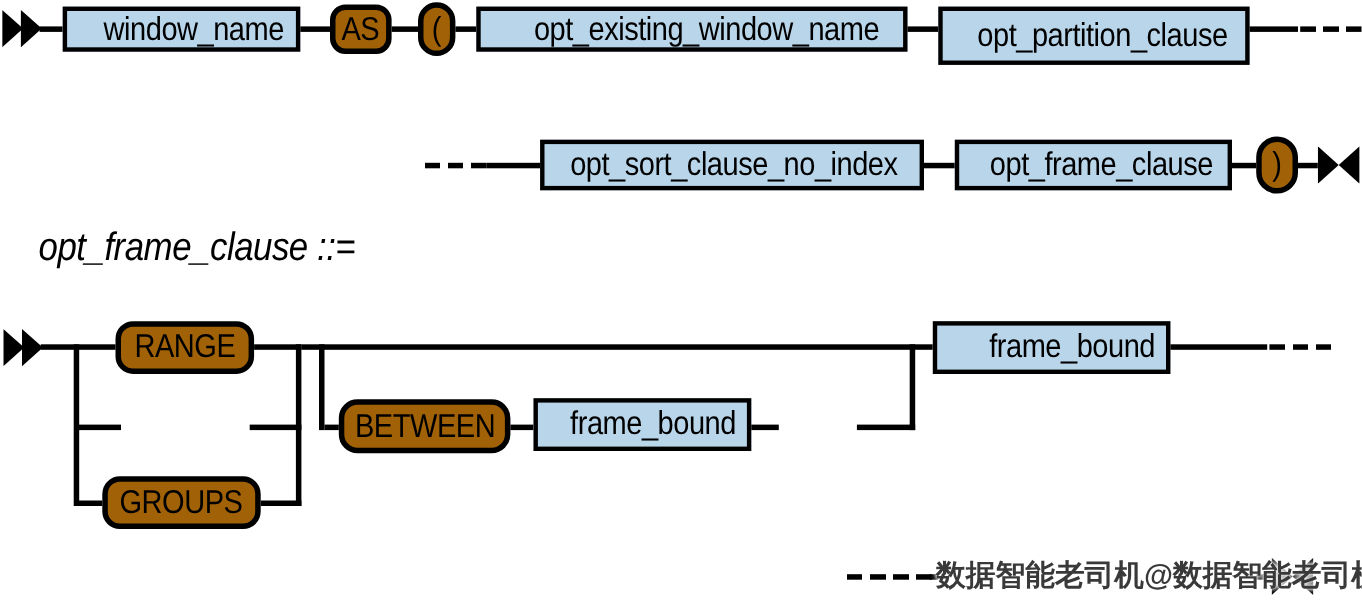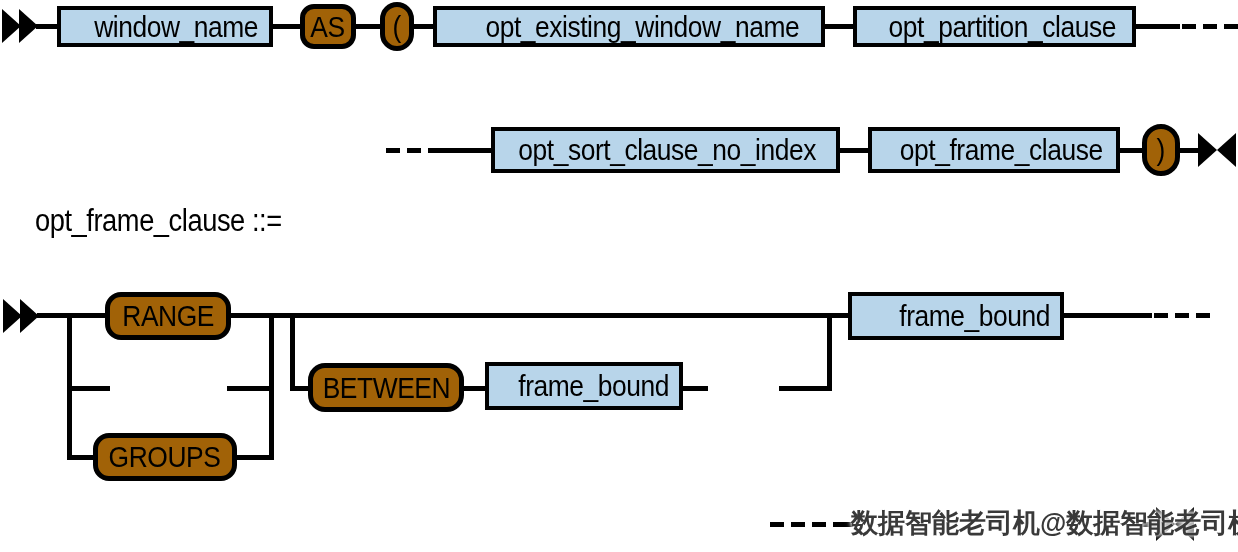--- a/index.html
+++ b/index.html
@@ -19,21 +19,21 @@
     background:#a16207;border:5px solid var(--stroke,#000);box-sizing:border-box;
     border-radius:16px;font-size:30px;
   }
   .lbl{display:inline-block;transform:scaleX(.88);white-space:nowrap;letter-spacing:-.5px;}
   .ln{position:absolute;background:var(--stroke,#000);}
   .dash{
     position:absolute;
     background:repeating-linear-gradient(90deg,var(--stroke,#000) 0 14px,transparent 14px 21px);
   }
   .arrow{position:absolute;}
-  .heading{position:absolute;font-size:31px;white-space:nowrap;}
+  .heading{position:absolute;font-size:36px;white-space:nowrap;font-style:italic;}
   .wm{
     position:absolute;font-size:27px;font-weight:bold;white-space:nowrap;z-index:9;
     color:rgba(42,42,42,.93);
     text-shadow:0 0 2px #fff,0 0 4px #fff,0 0 6px rgba(255,255,255,.8);
   }
 </style>
 </head>
 <body>
 
 <div class="stage">
@@ -57,21 +57,21 @@
   <div class="tm" style="left:380px;top:2px;width:34px;height:49px;border-radius:17px">
     <span class="lbl">(</span>
   </div>
   <div class="ln" style="left:414px;top:24px;width:19px;height:5px"></div>
 
   <div class="nt" style="left:433px;top:6px;width:392px;height:41px">
     <span class="lbl">opt_existing_window_name</span>
   </div>
   <div class="ln" style="left:825px;top:24px;width:28px;height:5px"></div>
 
-  <div class="nt" style="left:853px;top:6px;width:283px;height:41px">
+  <div class="nt" style="left:853px;top:6px;width:283px;height:53px">
     <span class="lbl">opt_partition_clause</span>
   </div>
   <div class="ln" style="left:1136px;top:24px;width:44px;height:5px"></div>
   <div class="dash" style="left:1182px;top:24px;width:56px;height:5px"></div>
 
   <div class="dash" style="left:386px;top:148px;width:56px;height:5px"></div>
   <div class="ln" style="left:442px;top:148px;width:49px;height:5px"></div>
 
   <div class="nt" style="left:491px;top:127px;width:349px;height:46px">
     <span class="lbl">opt_sort_clause_no_index</span>

